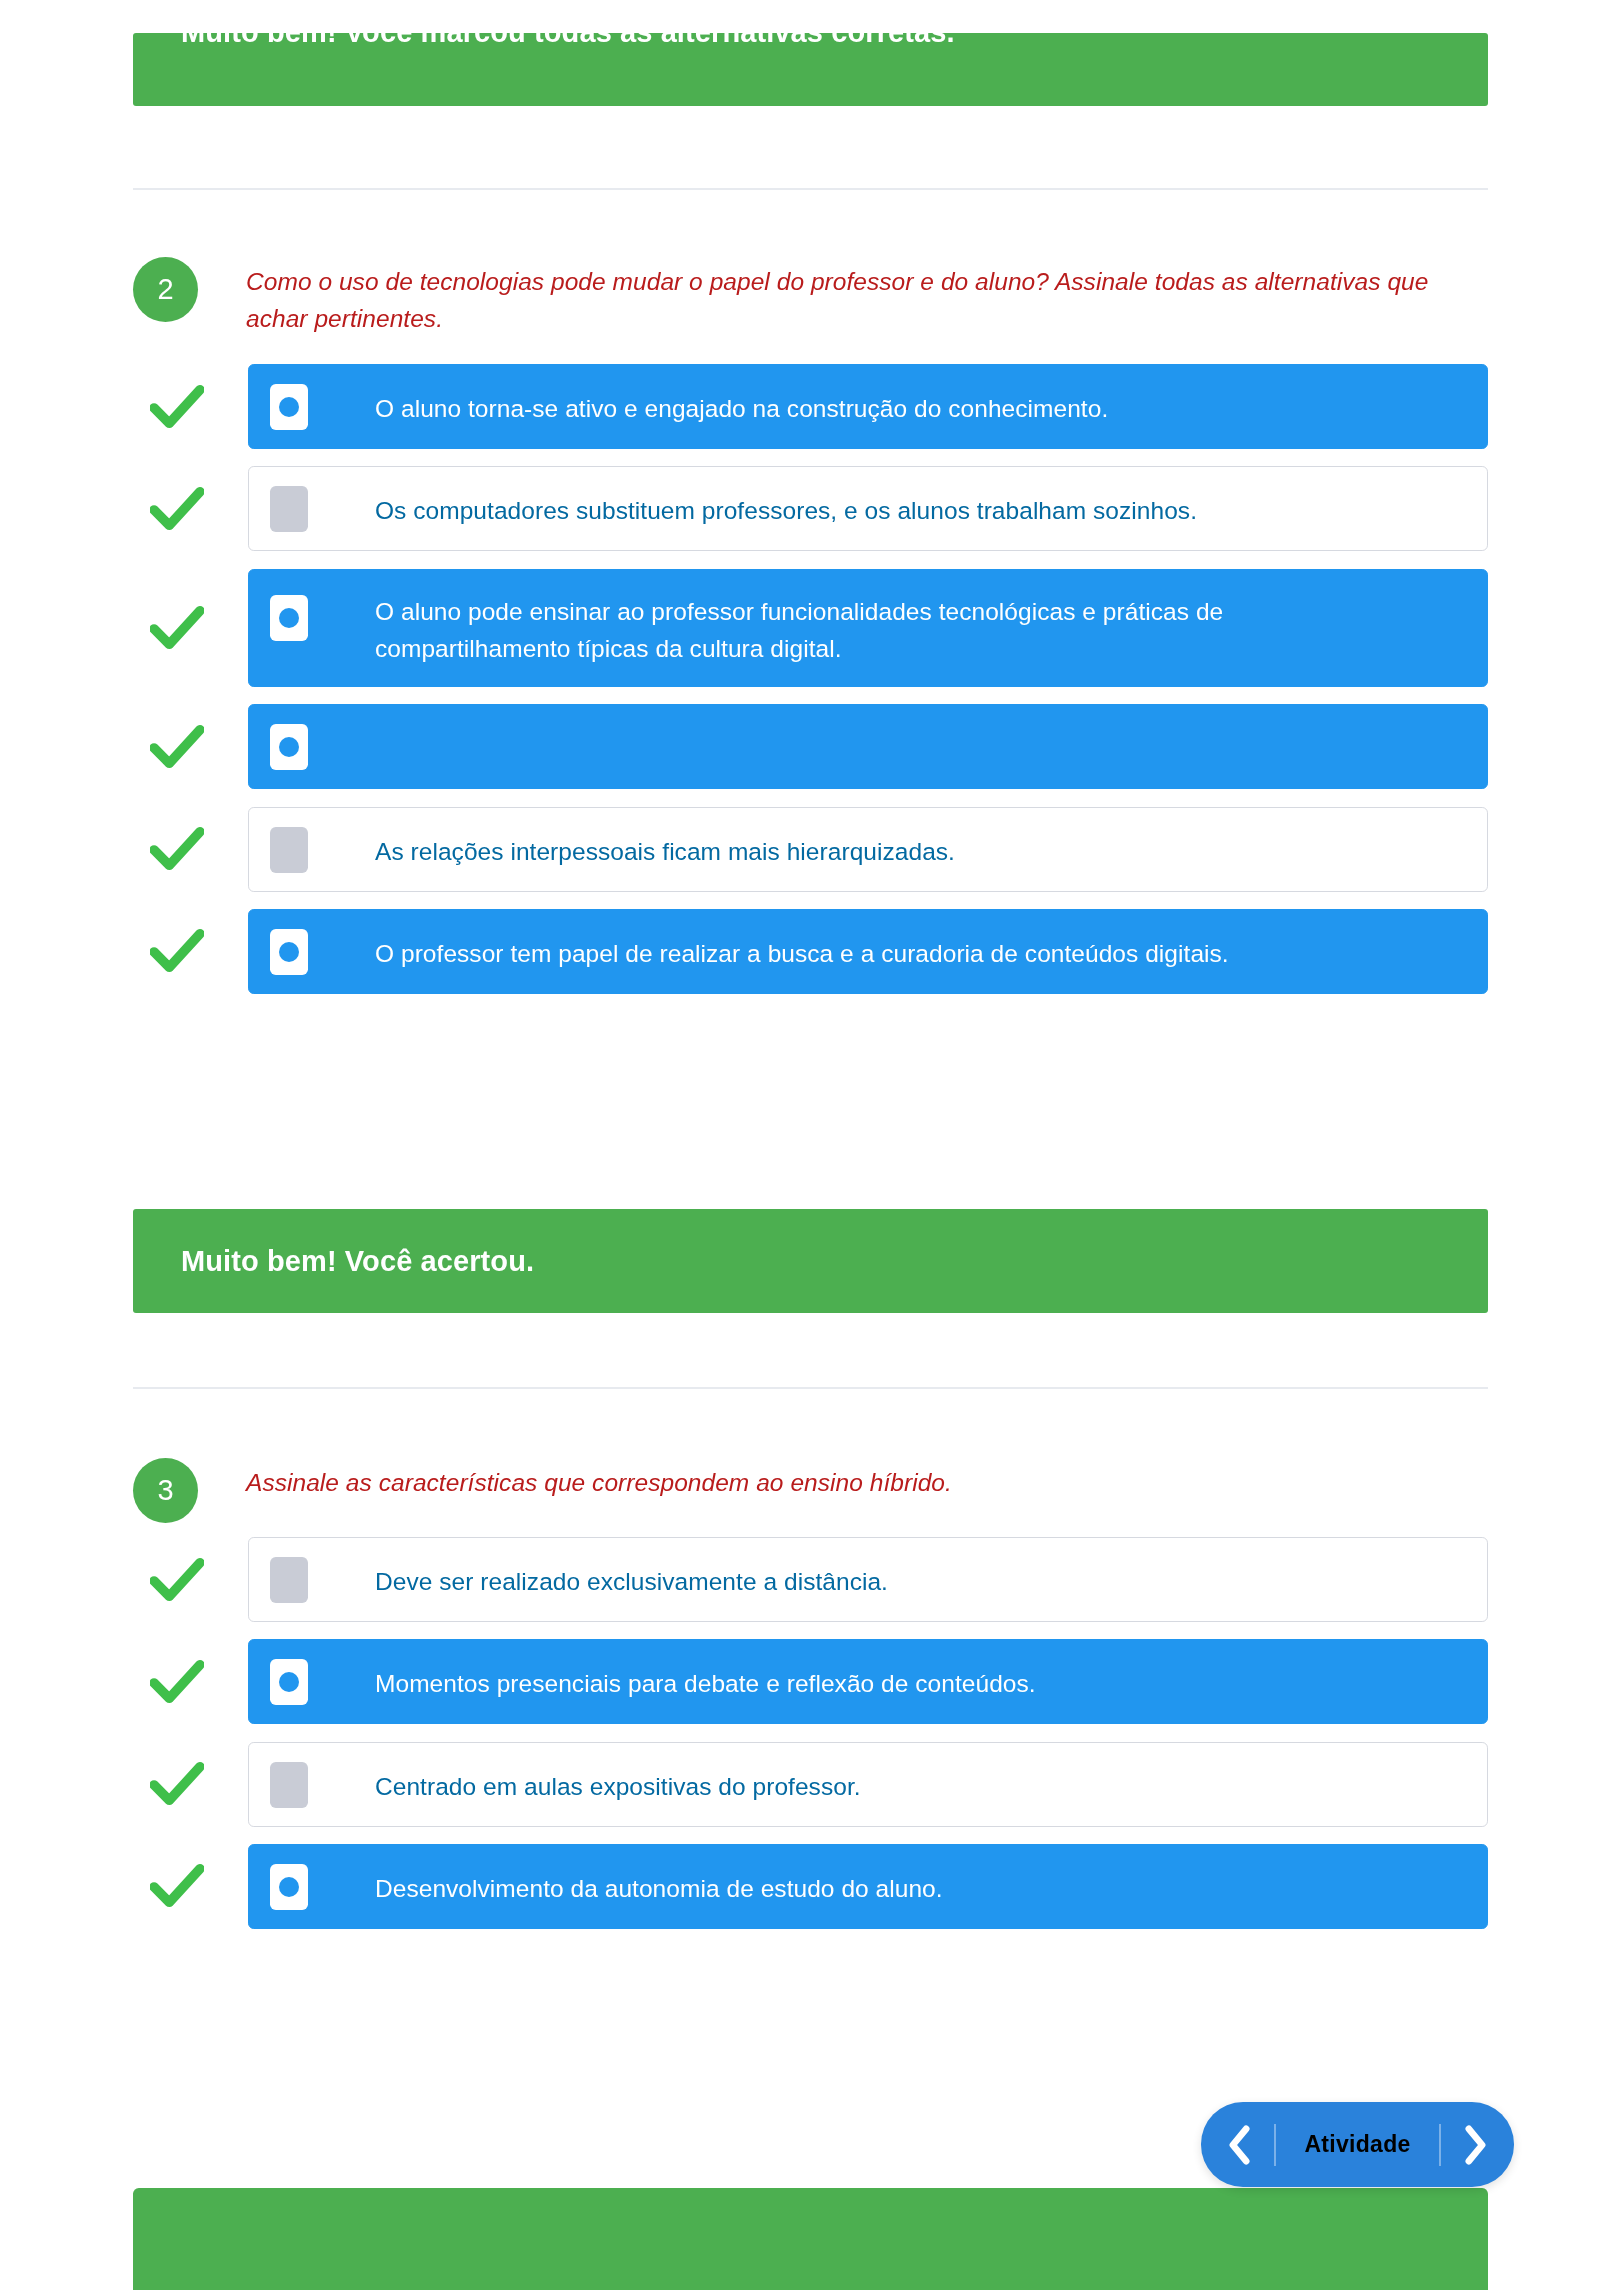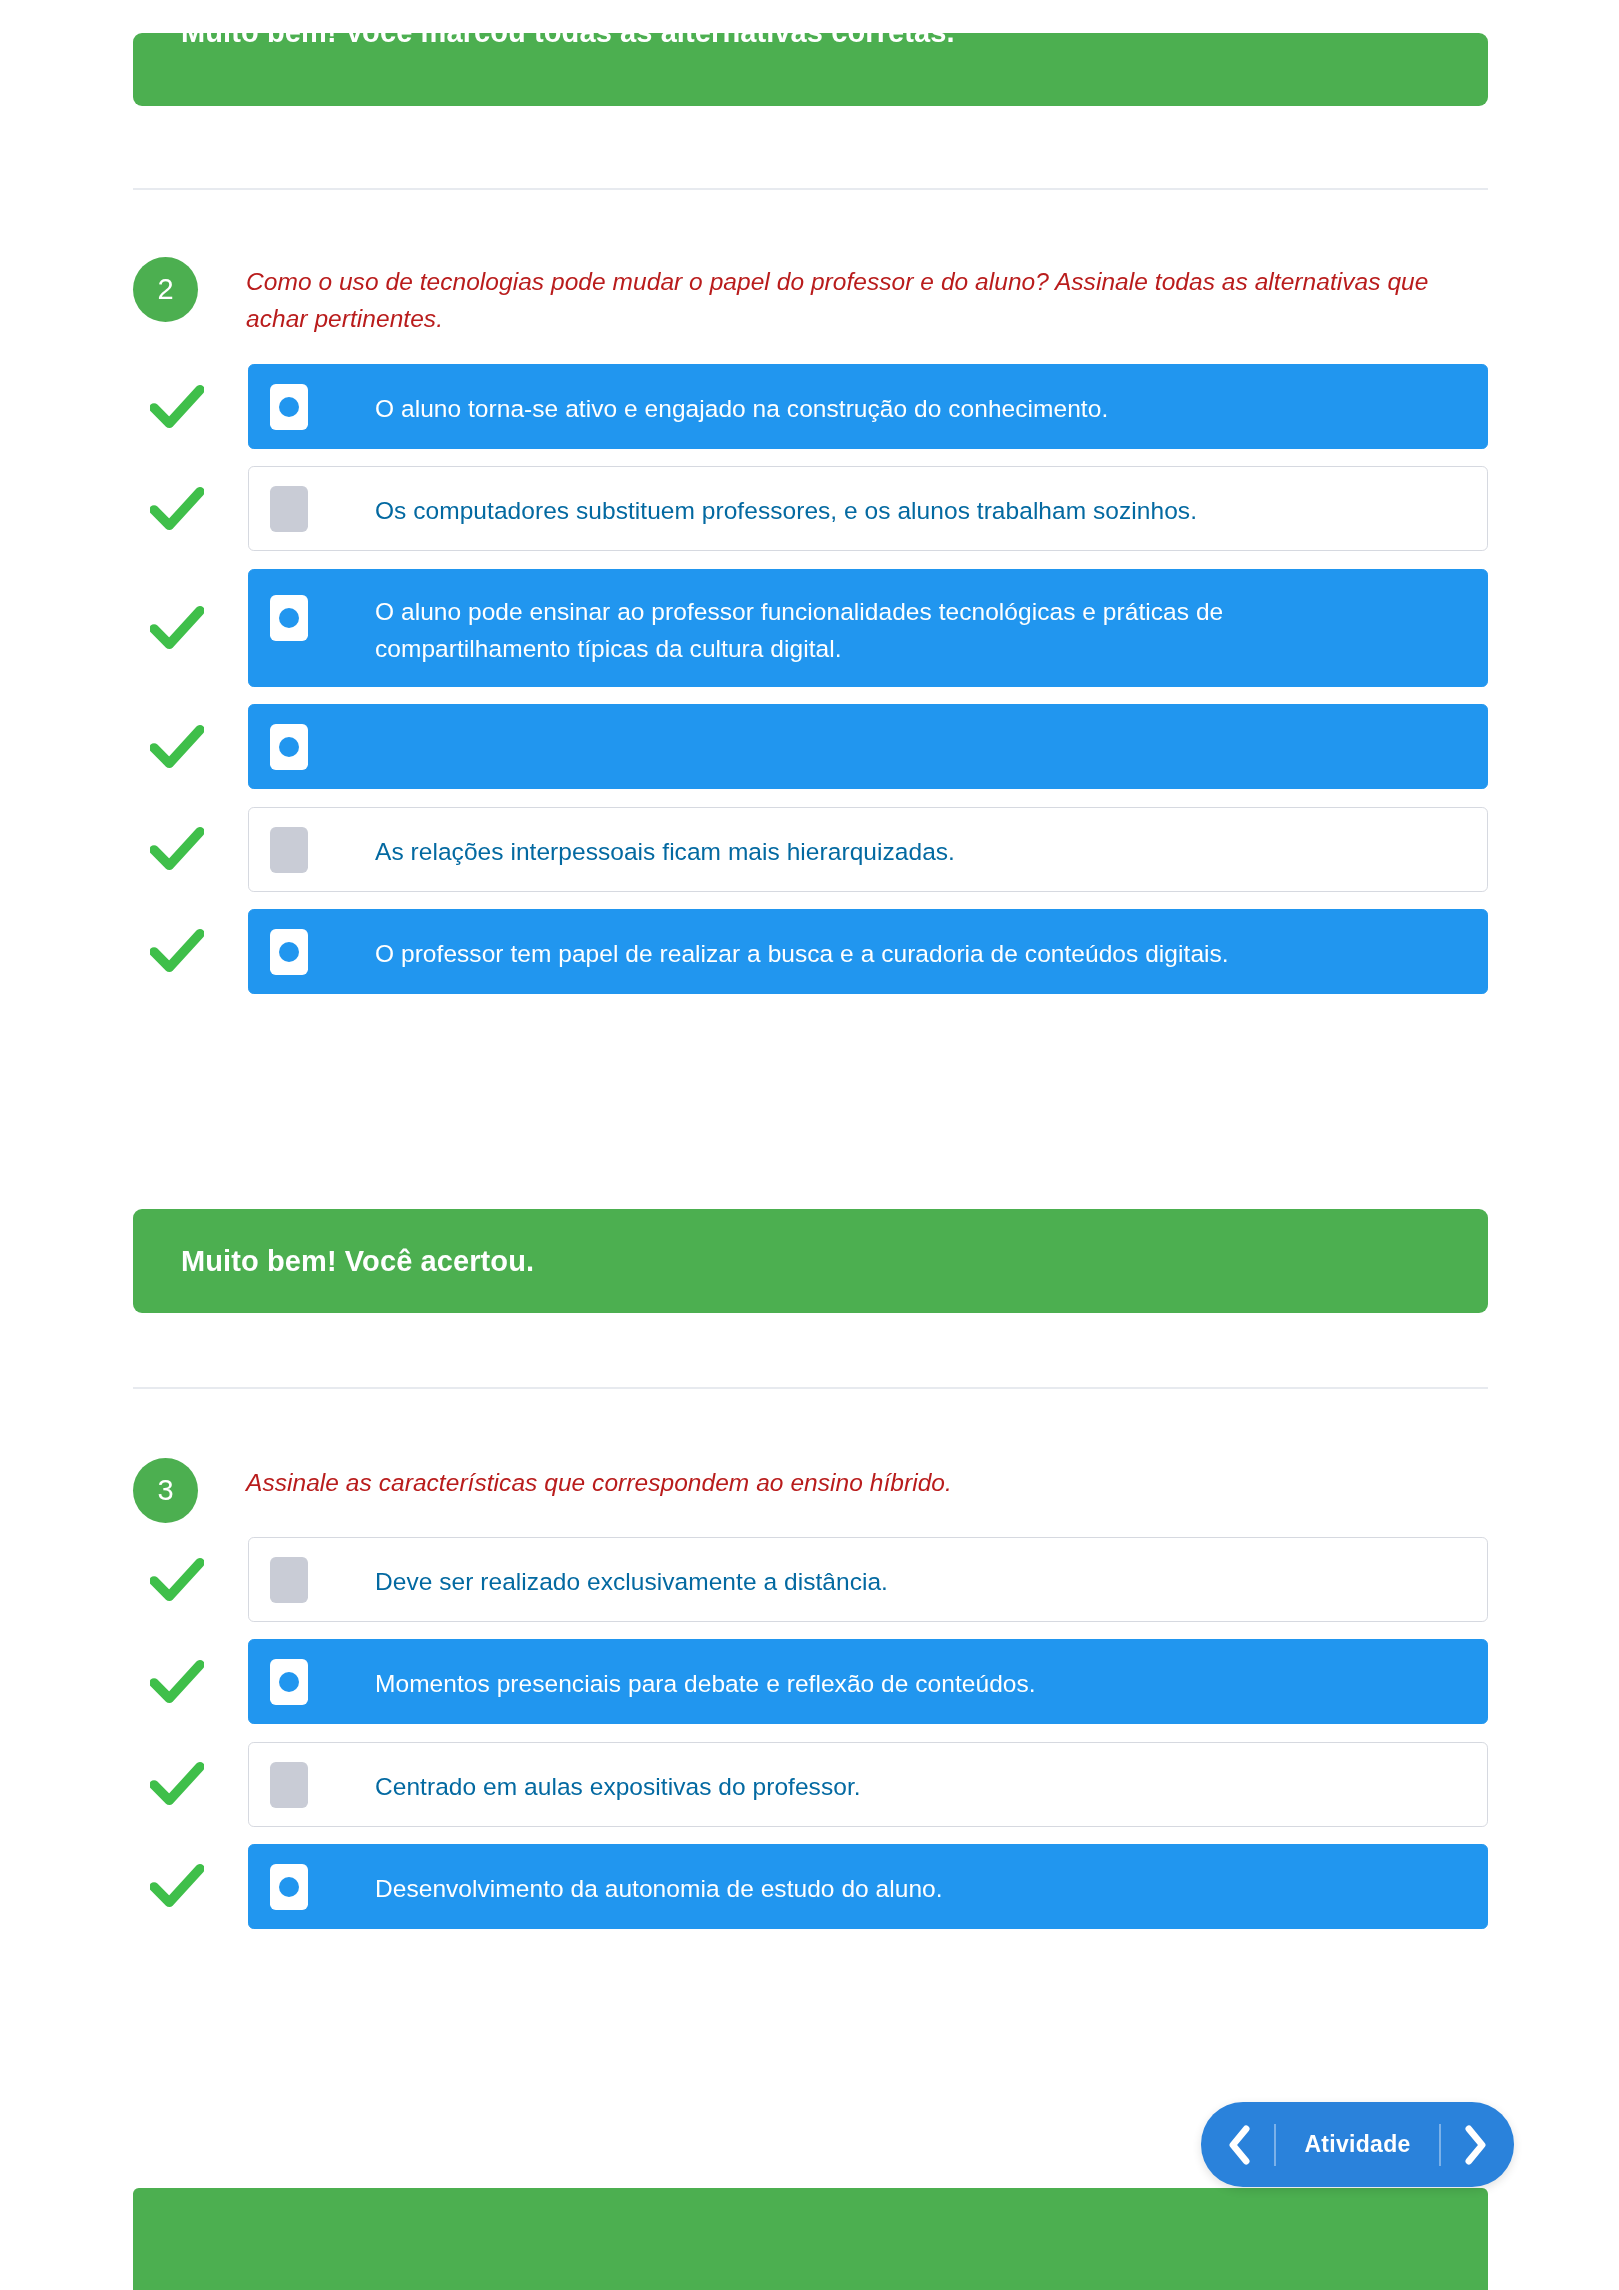--- a/index.html
+++ b/index.html
@@ -25,21 +25,21 @@
   .content-col {
     position: absolute;
     left: 133px;
     width: 1355px;
   }
 
   
   .feedback-banner {
     background: #4CAF50;
     color: #ffffff;
-    border-radius: 9px;
+    border-radius: 3px;
     display: flex;
     align-items: center;
     padding: 0 48px;
     font-size: 29px;
     font-weight: bold;
     letter-spacing: 0.1px;
   }
 
   .banner-top {
     top: 33px;
@@ -218,21 +218,21 @@
     color: #ffffff;
   }
   .nav-divider {
     width: 1.9px;
     height: 42px;
     background: rgba(255,255,255,.38);
   }
   .nav-label {
     flex: 1;
     text-align: center;
-    color: #ffffff;
+    color: #000000;
     font-size: 23px;
     font-weight: bold;
     letter-spacing: 0.3px;
   }
 </style>
 </head>
 <body>
 
 <div id="page">
 

